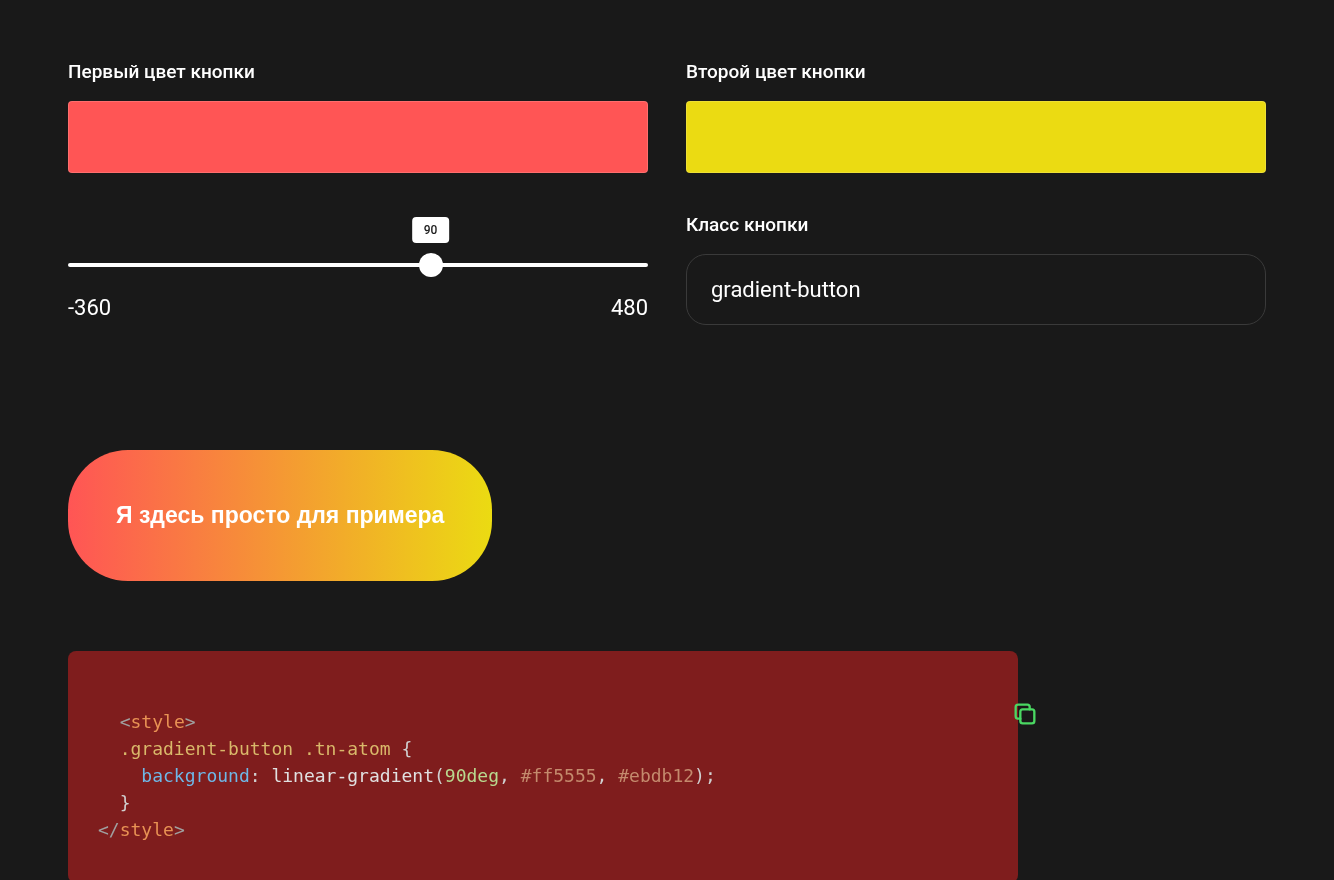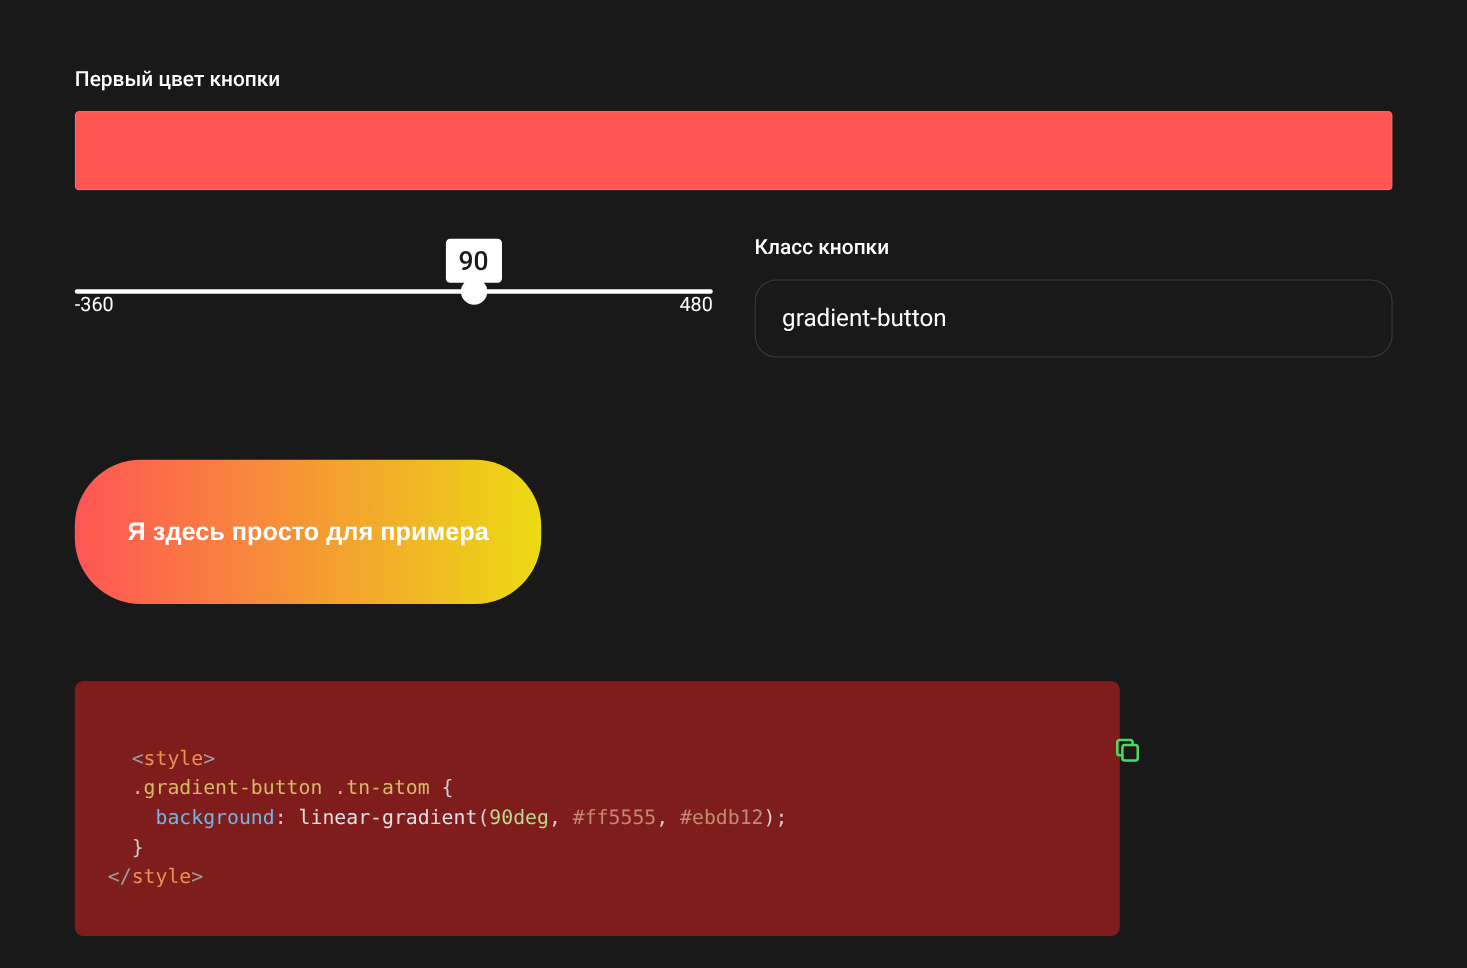--- a/index.html
+++ b/index.html
@@ -50,30 +50,31 @@
     height: 24px;
     background: #ffffff;
     border-radius: 50%;
   }
   .slider-value {
     position: absolute;
     top: -46px;
     transform: translateX(-50%);
     background: #ffffff;
     color: #1a1a1a;
-    font-size: 24px;
+    font-size: 12px;
     font-weight: 500;
     padding: 6px 12px;
     border-radius: 4px;
   }
   .slider-minmax {
     display: flex;
     justify-content: space-between;
-    font-size: 18px;
+    font-size: 22px;
     color: #ffffff;
+    margin-top: 28px;
     text-align: right;
   }
   .text-input {
     width: 100%;
     background: transparent;
     border: 1px solid #3a3a3a;
     border-radius: 20px;
     padding: 22px 24px;
     color: #ffffff;
     font-size: 22px;
@@ -123,20 +124,24 @@
   .tok-punc   { color: #d0d0d0; }
 </style>
 </head>
 <body>
 
 <div class="row">
   <div class="col">
     <div class="label">Первый цвет кнопки</div>
     <div class="color-swatch" id="swatch1" style="background: rgb(255, 85, 85);"></div>
   </div>
+  <div class="col">
+    <div class="label">Второй цвет кнопки</div>
+    <div class="color-swatch" id="swatch2" style="background: rgb(235, 219, 18);"></div>
+  </div>
 </div>
 
 <div class="row">
   <div class="col">
     <div class="slider-wrap">
       <div class="slider-track">
         <div class="slider-value" id="slider-val" style="left: 62.5%;">90</div>
         <div class="slider-thumb" id="slider-thumb" style="left: 62.5%;"></div>
       </div>
       <div class="slider-minmax">

